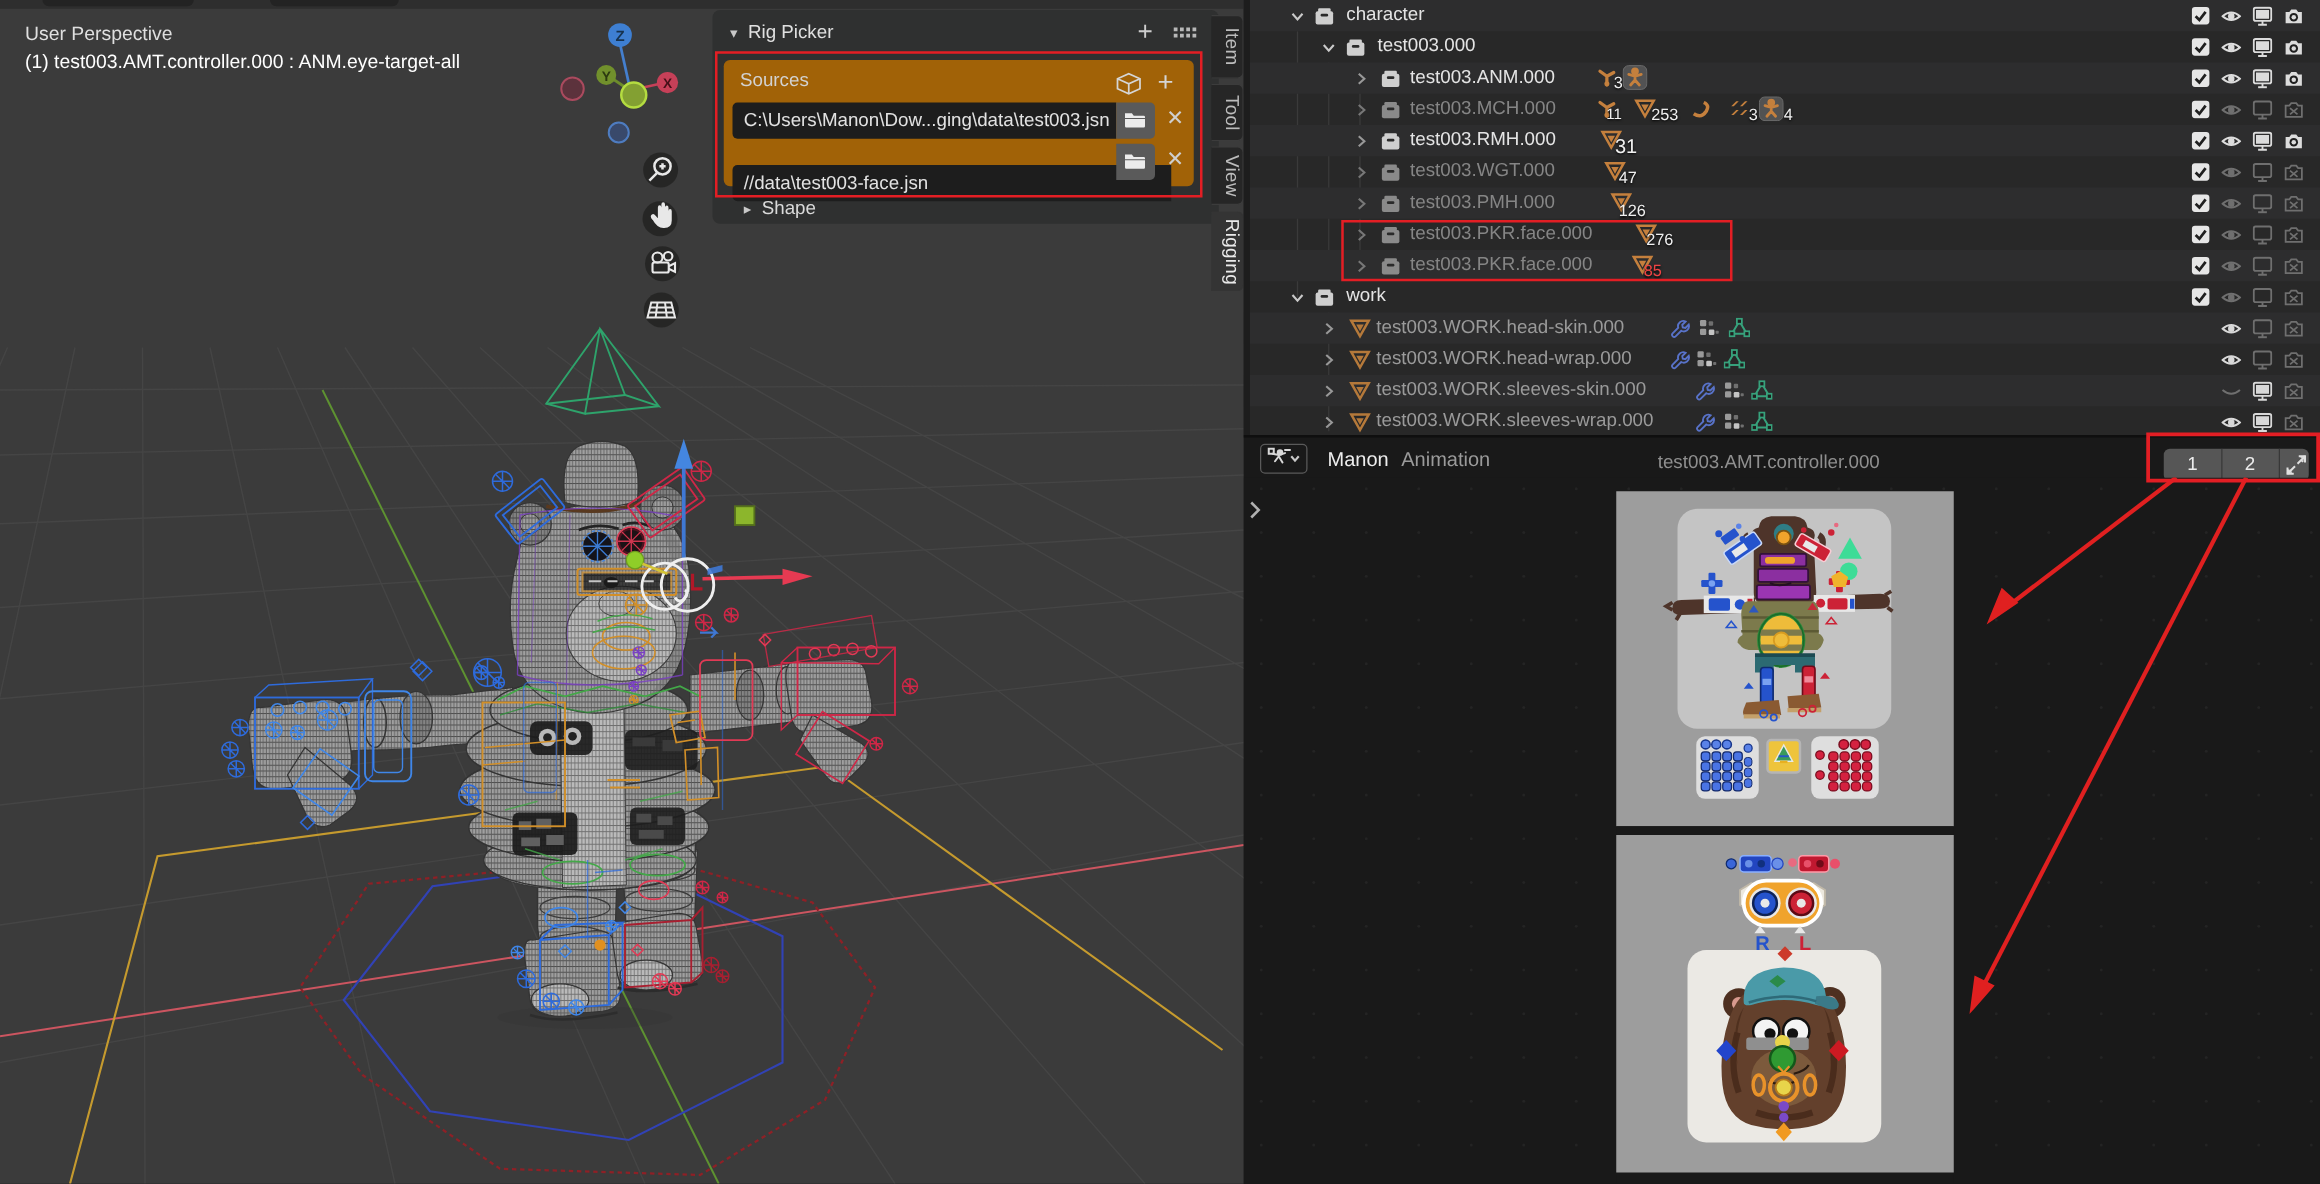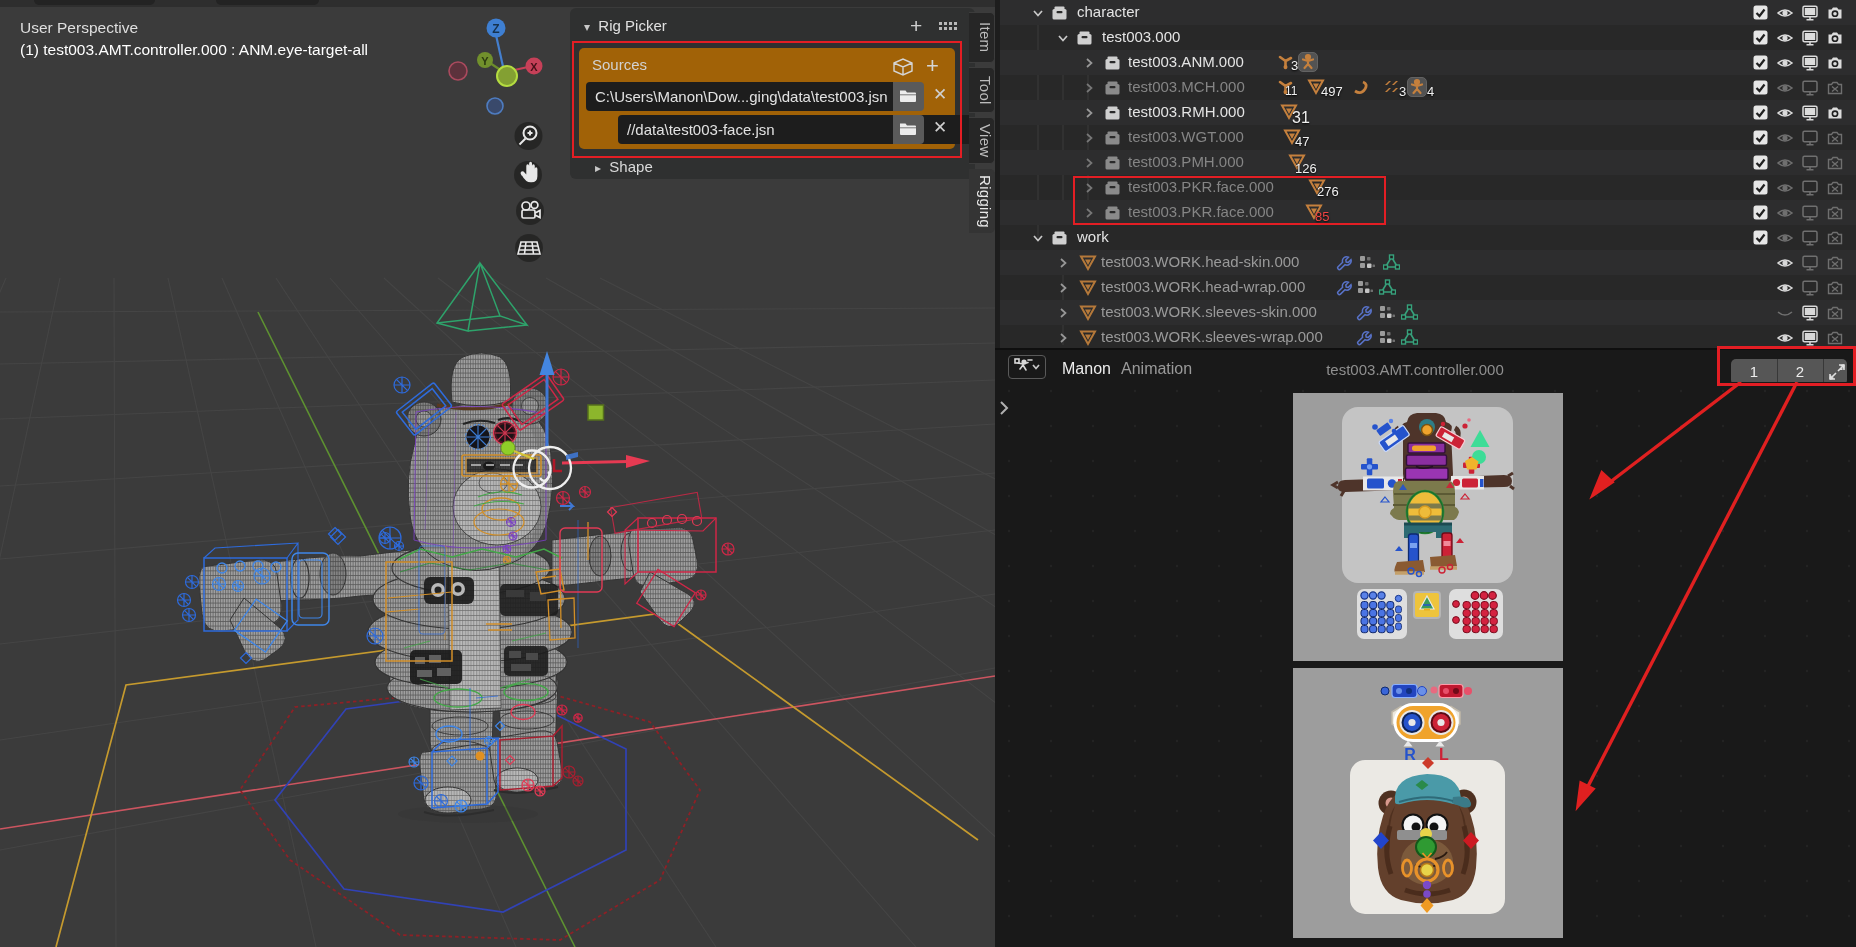--- a/index.html
+++ b/index.html
@@ -430,21 +430,21 @@
           </svg>
         <div class="abs" style="left:347px;top:5px;font-size:22px;color:#d5d5d5;font-weight:300">+</div>
         <div class="field" style="left:7px;top:34px;width:307px;">C:\Users\Manon\Dow...ging\data\test003.jsn</div>
         <div class="fbtn" style="left:314px;top:34px;">
             <svg width="18" height="16" viewBox="0 0 18 16" style="position:absolute;left:6px;top:6px">
               <path d="M1 2.5 h5.5 l1.5 2 h8 a1 1 0 0 1 1 1 V13 a1 1 0 0 1 -1 1 H2 a1 1 0 0 1 -1 -1 Z" fill="#ececec"></path>
               <path d="M1 6.8 h16" stroke="#5a5a5a" stroke-width="0.8"></path>
             </svg>
           </div>
         <div class="abs" style="left:354px;top:36px;color:#cfcfcf;font-size:17px;">✕</div>
-        <div class="field" style="left:7px;top:67px;width:351px;margin-left:32px;">//data\test003-face.jsn</div>
+        <div class="field" style="left:7px;top:84px;width:351px;">//data\test003-face.jsn</div>
         <div class="fbtn" style="left:314px;top:67px;">
             <svg width="18" height="16" viewBox="0 0 18 16" style="position:absolute;left:6px;top:6px">
               <path d="M1 2.5 h5.5 l1.5 2 h8 a1 1 0 0 1 1 1 V13 a1 1 0 0 1 -1 1 H2 a1 1 0 0 1 -1 -1 Z" fill="#ececec"></path>
               <path d="M1 6.8 h16" stroke="#5a5a5a" stroke-width="0.8"></path>
             </svg>
           </div>
         <div class="abs" style="left:354px;top:69px;color:#cfcfcf;font-size:17px;">✕</div>
       </div>
       <div class="abs" style="left:25px;top:150px;font-size:15px;color:#dadada"><span style="font-size:12px;color:#c8c8c8">▸</span>&nbsp; Shape</div>
     </div>
@@ -574,21 +574,21 @@
         <div class="oname" style="left:133px;color:#858585">test003.MCH.000</div>
         <svg width="17" height="16" viewBox="0 0 17 16" style="position:absolute;left:282px;top:4px">
           <path d="M8.5 14 V7 M8.5 7 L3 3 M8.5 7 L14 4" stroke="#c5803d" stroke-width="2.6" fill="none" stroke-linecap="round"></path>
           <circle cx="8.5" cy="13" r="2" fill="#c5803d"></circle>
         </svg>
         <div style="position:absolute;left:290px;top:9px;font-size:12px;color:#f0f0f0;text-shadow:0 1px 2px #000">11</div>
         <svg width="18" height="18" viewBox="0 0 18 18" style="position:absolute;left:312px;top:3px">
           <path d="M2 2.5 H16 L9 15 Z" fill="none" stroke="#c5803d" stroke-width="2.0"></path>
           <path d="M6 5.5 h6 l-3 5.5 z" fill="#c5803d"></path>
         </svg>
-        <div style="position:absolute;left:326px;top:9px;font-size:13px;color:#f0f0f0;text-shadow:0 1px 2px #000">497</div>
+        <div style="position:absolute;left:326px;top:9px;font-size:13px;color:#f0f0f0;text-shadow:0 1px 2px #000">253</div>
         <svg width="17" height="16" viewBox="0 0 17 16" style="position:absolute;left:358px;top:4px">
           <path d="M2 12 Q8 16 12 10 Q15 5 10 3" stroke="#c5803d" stroke-width="2.8" fill="none"></path>
         </svg>
         <svg width="17" height="16" viewBox="0 0 17 16" style="position:absolute;left:388px;top:4px">
           <g fill="#c5803d">
             <path d="M2 6 l4 -4 2 0 -4 4 z"></path>
             <path d="M9 6 l4 -4 2 0 -4 4 z"></path>
             <path d="M2 13 l4 -4 2 0 -4 4 z"></path>
             <path d="M9 13 l4 -4 2 0 -4 4 z"></path>
           </g>

